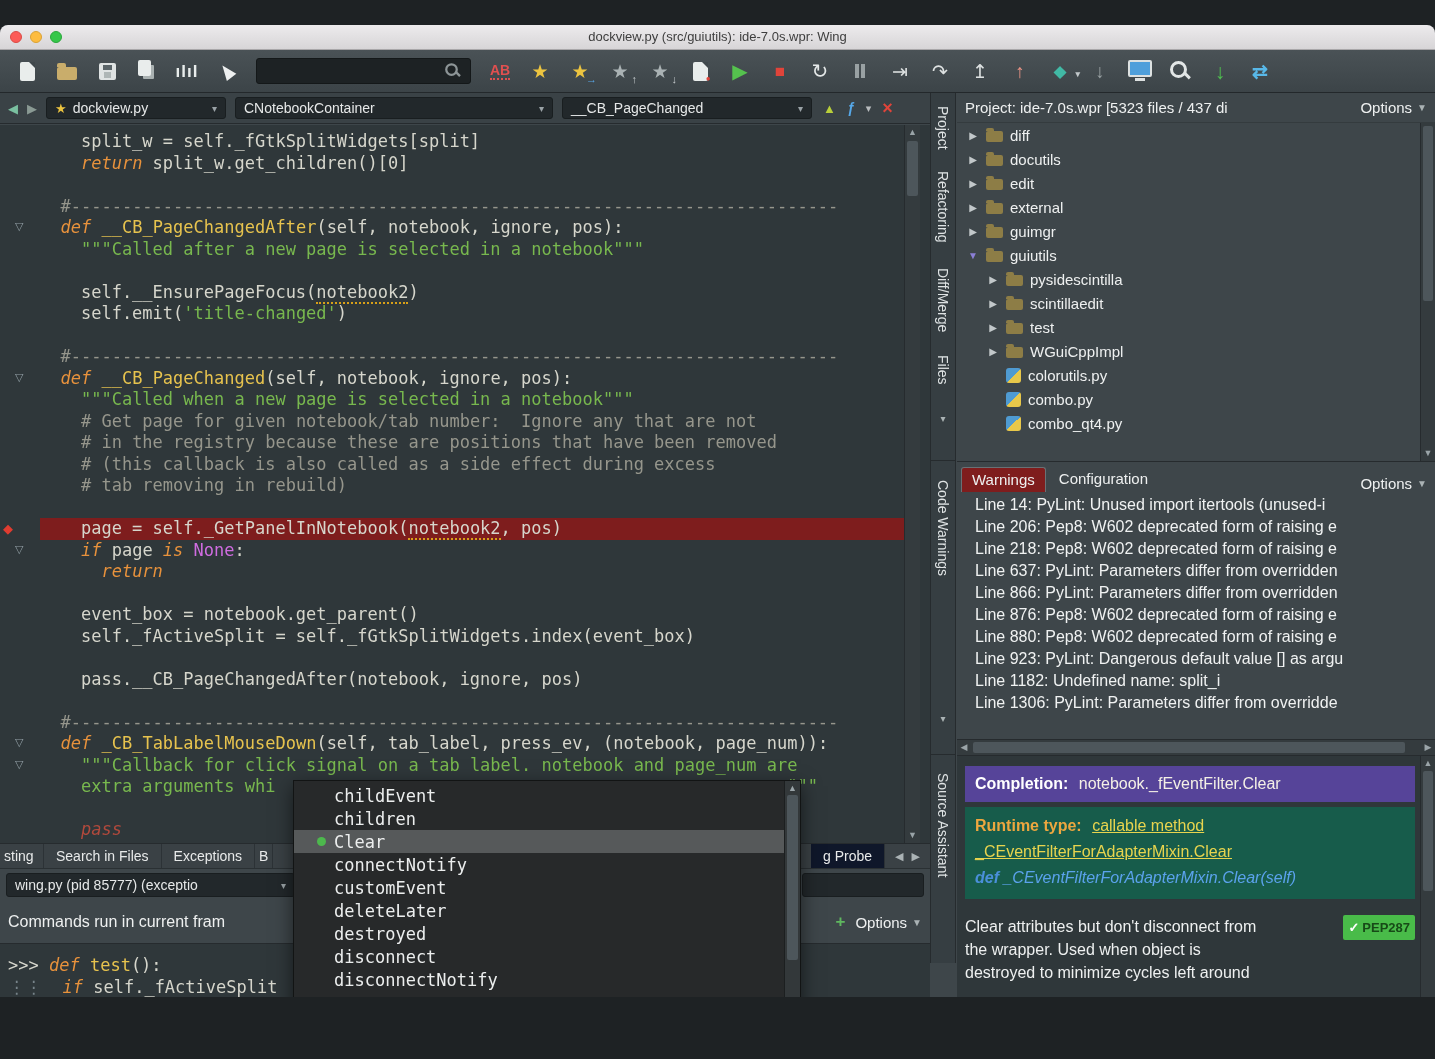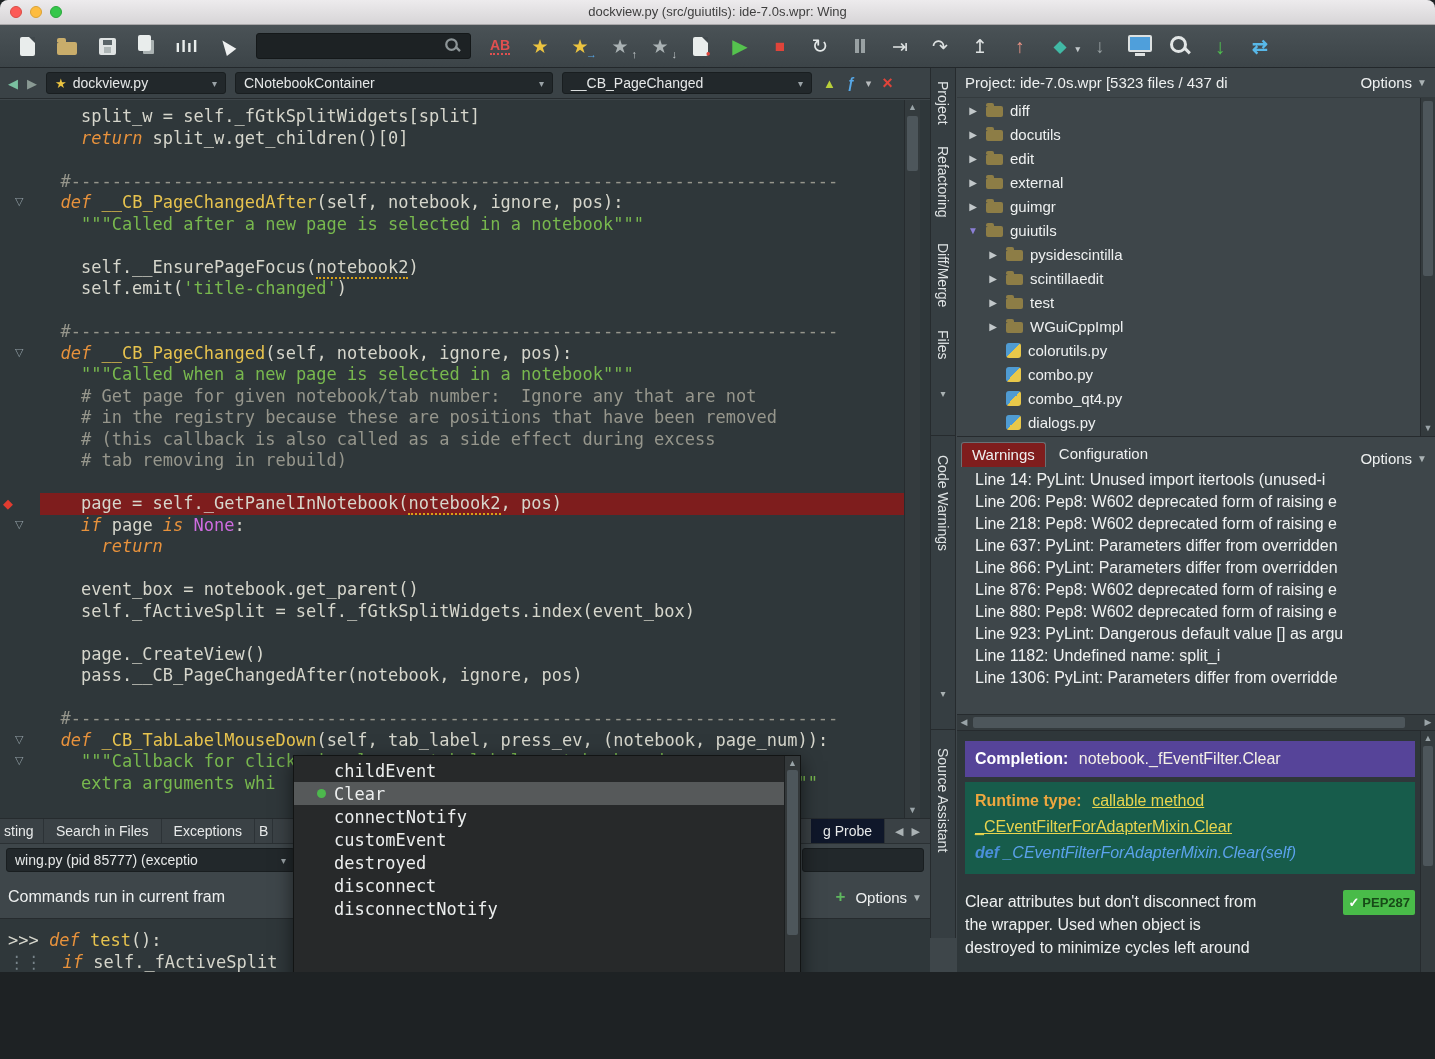--- a/index.html
+++ b/index.html
@@ -1,16 +1,16 @@
 <!DOCTYPE html>
 <html style="--highlight-line: #7e1d1d; --breakpoint: #e03c30; --completion-bg: #564499; --runtime-bg: #175c4b; --badge-bg: #49bb49;"><head>
 <meta charset="utf-8">
 <style>
   html,body{margin:0;padding:0;background:#1e2224;}
-  .window{position:relative;width:1435px;height:972px;background:#3e464a;font-family:"Liberation Sans",sans-serif;overflow:hidden;border-radius:8px 8px 0 0;}
+  .window{position:relative;width:1435px;height:972px;background:#3e464a;font-family:"Liberation Sans",sans-serif;overflow:hidden;border-radius:8px 8px 0 0;margin-top:25px;}
   .spacer{flex:1;}
   
   .titlebar{position:absolute;top:0;left:0;right:0;height:24px;background:linear-gradient(#edebed,#d7d5d7);border-bottom:1px solid #a9a7a9;}
   .traffic{position:absolute;left:10px;top:6px;display:flex;gap:8px;}
   .tl{width:12px;height:12px;border-radius:50%;display:inline-block;}
   .tl.red{background:#fc5b57;border:1px solid #d94c45;box-sizing:border-box;}
   .tl.yellow{background:#fdbc40;border:1px solid #d9a236;box-sizing:border-box;}
   .tl.green{background:#35c74a;border:1px solid #2aa63c;box-sizing:border-box;}
   .wtitle{text-align:center;line-height:24px;font-size:13px;color:#3e3e3e;}
   
@@ -388,24 +388,20 @@
         <div class="code-line">
           <span class="gutter"></span>
           <span class="code-text"><span class="tk-p">    self._fActiveSplit = self._fGtkSplitWidgets.index(event_box)</span></span>
         </div>
         <div class="code-line">
           <span class="gutter"></span>
           <span class="code-text"></span>
         </div>
         <div class="code-line">
           <span class="gutter"></span>
-          <span class="code-text"><span class="tk-p">    page._CreateView()</span></span>
-        </div>
-        <div class="code-line">
-          <span class="gutter"></span>
           <span class="code-text"><span class="tk-p">    pass.__CB_PageChangedAfter(notebook, ignore, pos)</span></span>
         </div>
         <div class="code-line">
           <span class="gutter"></span>
           <span class="code-text"></span>
         </div>
         <div class="code-line">
           <span class="gutter"></span>
           <span class="code-text"><span class="tk-p">  </span><span class="tk-c">#---------------------------------------------------------------------------</span></span>
         </div>
@@ -521,25 +517,20 @@
         <div class="trow" style="padding-left: 30px;">
           <span class="tarrow"></span>
           <span class="pyicon"></span>
           <span>combo.py</span>
         </div>
         <div class="trow" style="padding-left: 30px;">
           <span class="tarrow"></span>
           <span class="pyicon"></span>
           <span>combo_qt4.py</span>
         </div>
-        <div class="trow" style="padding-left: 30px;">
-          <span class="tarrow"></span>
-          <span class="pyicon"></span>
-          <span>dialogs.py</span>
-        </div>
       </div>
     <div class="pscroll">
       <div class="sb-thumb" style="top:3px;height:175px;left:2px;right:2px;"></div>
       <span class="sb-arrow" style="bottom:1px;">▼</span>
     </div>
   </div>
 
   <div class="rpanel warnings">
     <div class="whead">
       <div class="wtab active">Warnings</div>
@@ -648,23 +639,25 @@
   </div>
 
   <div class="statusbar">
     <span class="bugicon">*</span>
     <span>Line 2140 Col 0 – [Edit]</span>
   </div>
 
   <div class="popup">
     <div class="popup-list" id="popup-list">
         <div class="popup-item"><span>childEvent</span></div>
+        <div class="popup-item"><span>children</span></div>
         <div class="popup-item sel"><span class="dot"></span><span>Clear</span></div>
         <div class="popup-item"><span>connectNotify</span></div>
         <div class="popup-item"><span>customEvent</span></div>
+        <div class="popup-item"><span>deleteLater</span></div>
         <div class="popup-item"><span>destroyed</span></div>
         <div class="popup-item"><span>disconnect</span></div>
         <div class="popup-item"><span>disconnectNotify</span></div>
       </div>
     <div class="popup-scroll">
       <span class="sb-arrow" style="top:1px;">▲</span>
       <div class="sb-thumb" style="top:14px;height:165px;left:2px;right:2px;"></div>
       <span class="sb-arrow" style="bottom:1px;">▼</span>
     </div>
   </div>

